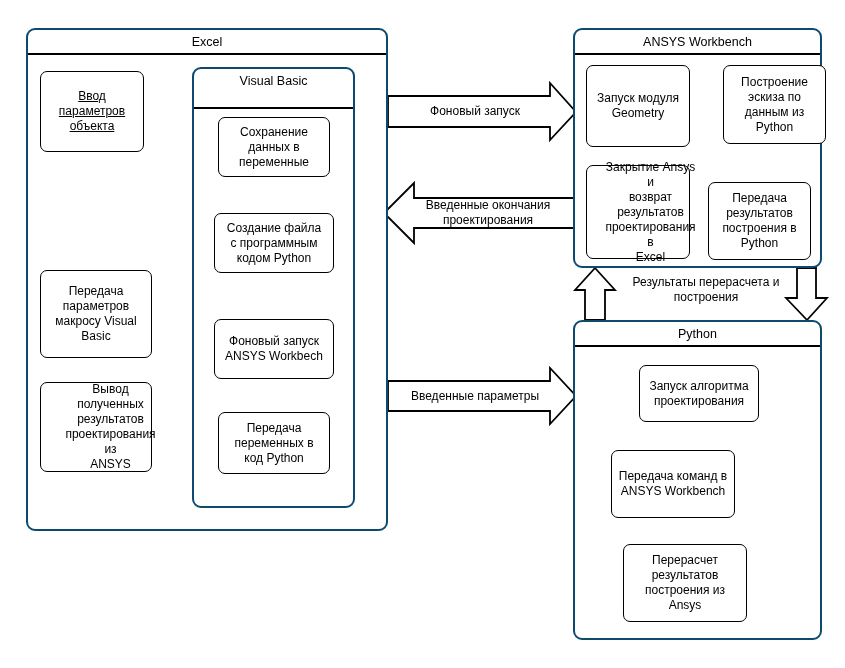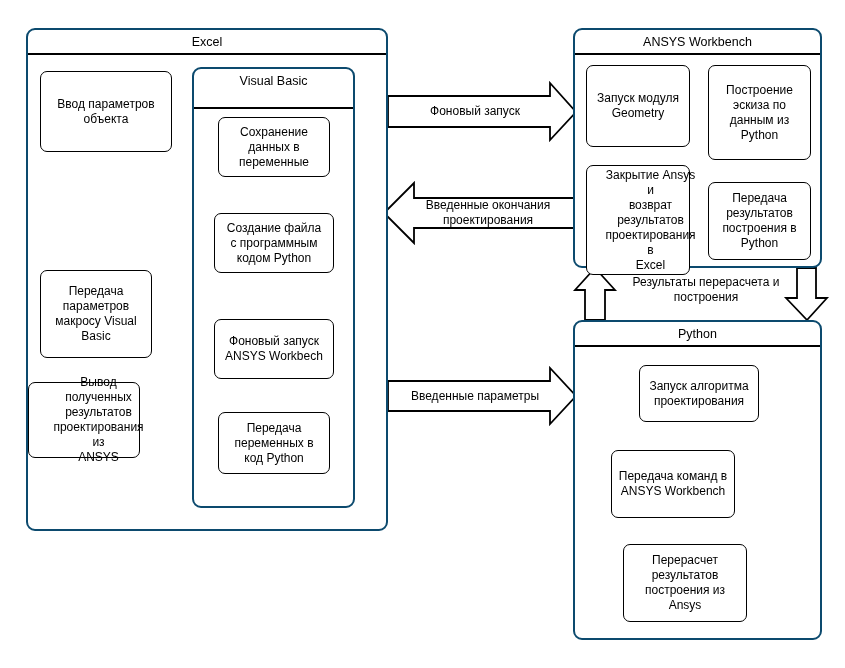--- a/index.html
+++ b/index.html
@@ -102,27 +102,27 @@
     <path d="M 388 381 L 550 381 L 550 368 L 576 396 L 550 424 L 550 411 L 388 411 Z" fill="#ffffff" stroke="#000000" stroke-width="1.8" stroke-linejoin="miter"></path>
 
     <path d="M 585 320 L 585 290 L 575 290 L 595 268 L 615 290 L 605 290 L 605 320 Z" fill="#ffffff" stroke="#000000" stroke-width="1.8" stroke-linejoin="miter"></path>
 
     <path d="M 797 268 L 797 298 L 786 298 L 807 320 L 827 298 L 816 298 L 816 268 Z" fill="#ffffff" stroke="#000000" stroke-width="1.8" stroke-linejoin="miter"></path>
   </svg>
 
   <div class="panel" style="left:26px; top:28px; width:362px; height:503px;">
     <div class="panel-title">Excel</div>
 
-    <div class="node" style="left:12px; top:41px; width:132px; height:81px;">Ввод параметров
+    <div class="node" style="left:12px; top:41px; width:104px; height:81px;text-decoration:underline;">Ввод параметров
 объекта</div>
     <div class="node" style="left:12px; top:240px; width:112px; height:88px;">Передача
 параметров
 макросу Visual
 Basic</div>
-    <div class="node" style="left:0; top:352px; width:112px; height:76px;padding-left:33px;">Вывод полученных
+    <div class="node" style="left:12px; top:352px; width:112px; height:90px;padding-left:33px;">Вывод полученных
 результатов
 проектирования из
 ANSYS</div>
 
     <div class="panel" style="left:164px; top:37px; width:163px; height:441px;">
       <div class="panel-title" style="height:40px; line-height:24px;">Visual Basic</div>
 
       <div class="node" style="left:24px; top:48px; width:112px; height:60px;">Сохранение
 данных в
 переменные</div>
@@ -135,25 +135,25 @@
 переменных в
 код Python</div>
     </div>
   </div>
 
   <div class="panel" style="left:573px; top:28px; width:249px; height:240px;">
     <div class="panel-title">ANSYS Workbench</div>
 
     <div class="node" style="left:11px; top:35px; width:104px; height:82px;">Запуск модуля
 Geometry</div>
-    <div class="node" style="left:133px; top:35px; width:103px; height:95px;">Построение
+    <div class="node" style="left:148px; top:35px; width:103px; height:79px;">Построение
 эскиза по
 данным из
 Python</div>
-    <div class="node" style="left:11px; top:135px; width:104px; height:110px;padding-left:29px;">Закрытие Ansys и
+    <div class="node" style="left:11px; top:135px; width:104px; height:94px;padding-left:29px;">Закрытие Ansys и
 возврат
 результатов
 проектирования в
 Excel</div>
     <div class="node" style="left:133px; top:152px; width:103px; height:78px;">Передача
 результатов
 построения в
 Python</div>
   </div>
 

